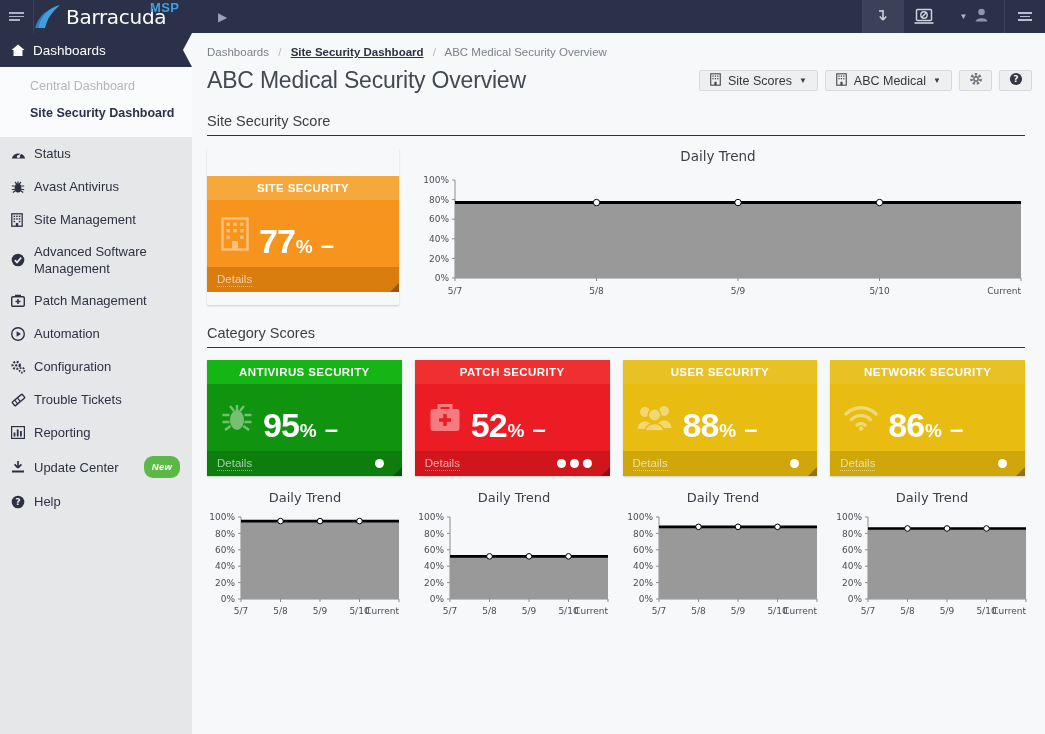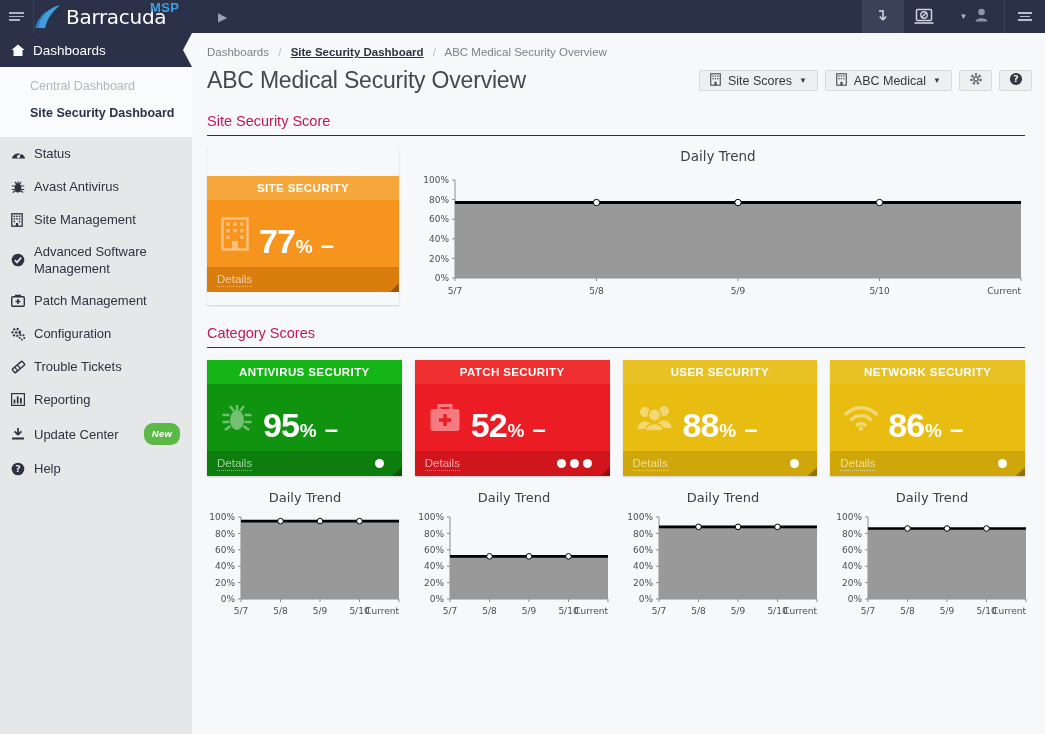--- a/index.html
+++ b/index.html
@@ -115,21 +115,21 @@
   .tools { display: flex; align-items: center; gap: 7px; padding-top: 6px; }
   .btn {
     background: #efeff0; border: 1px solid #d8d9db; border-radius: 2px;
     height: 21px; display: flex; align-items: center; gap: 7px;
     padding: 0 10px; font-size: 12.5px; color: #33373f; cursor: pointer;
   }
   .btn .caret { font-size: 8px; color: #3b3f47; }
   .btn.icon-only { width: 33px; justify-content: center; padding: 0; }
 
   .section-head {
-    margin: 19px 20px 0 15px; font-size: 14.5px; color: #be185d;
+    margin: 19px 20px 0 15px; font-size: 14.5px; color: #404040;
     padding-bottom: 6px; border-bottom: 1.5px solid #2b3148; font-weight: 400;
   }
   .section-head.cat { margin-top: 20px; }
 
   
   .row-main { display: flex; padding: 12px 20px 0 15px; }
   .card {
     width: 196px; position: relative; border-radius: 1px;
     box-shadow: 0 1px 2px rgba(0,0,0,.18);
   }
@@ -323,20 +323,29 @@
       <span class="ico">
         <svg width="14" height="13" viewBox="0 0 14 13">
             <rect x="0.7" y="2.7" width="12.6" height="9.6" rx="1.2" fill="none" stroke="#2d3142" stroke-width="1.4"></rect>
             <path d="M4.6 2.7 V1.4 h4.8 V2.7" fill="none" stroke="#2d3142" stroke-width="1.3"></path>
             <path d="M7 5 v5 M4.5 7.5 h5" stroke="#2d3142" stroke-width="1.6"></path>
           </svg>
       </span>
       <span class="nav-label">Patch Management</span>
     </div>
 
+    <div class="nav-item">
+      <span class="ico">
+        <svg width="14" height="14" viewBox="0 0 14 14">
+            <circle cx="7" cy="7" r="6.3" fill="none" stroke="#2d3142" stroke-width="1.4"></circle>
+            <path d="M5.6 4.3 L10 7 L5.6 9.7 Z" fill="#2d3142"></path>
+          </svg>
+      </span>
+      <span class="nav-label">Automation</span>
+    </div>
 
     <div class="nav-item">
       <span class="ico">
         <svg width="15" height="14" viewBox="0 0 15 14">
             <circle cx="5.2" cy="5.4" r="3.6" fill="none" stroke="#2d3142" stroke-width="2.2" stroke-dasharray="1.9 1.5"></circle>
             <circle cx="5.2" cy="5.4" r="1.2" fill="#2d3142"></circle>
             <circle cx="11" cy="10.2" r="2.4" fill="none" stroke="#2d3142" stroke-width="1.8" stroke-dasharray="1.5 1.2"></circle>
           </svg>
       </span>
       <span class="nav-label">Configuration</span>

